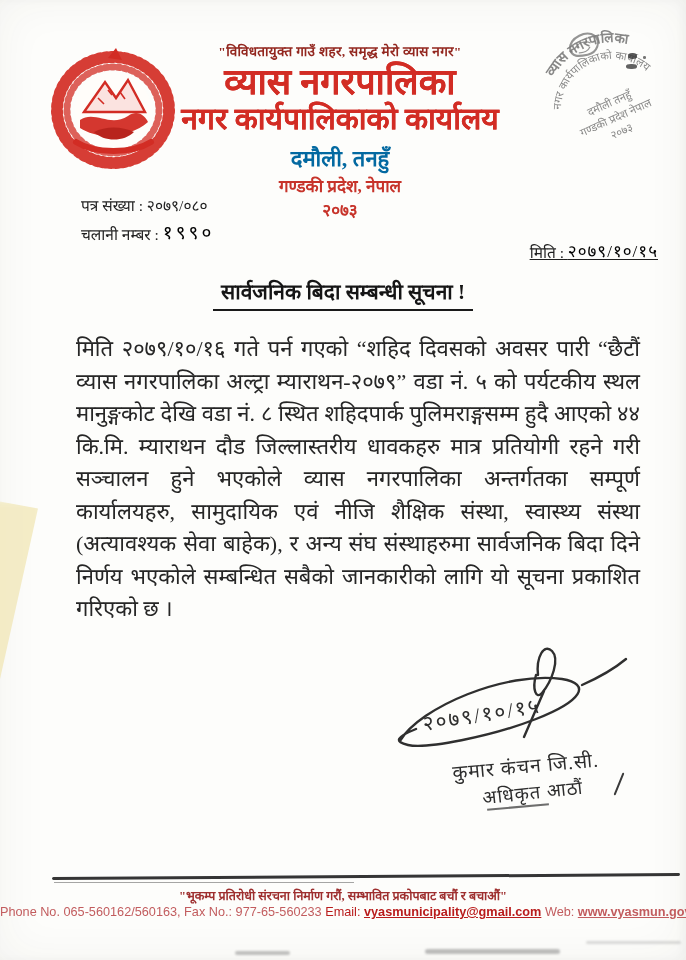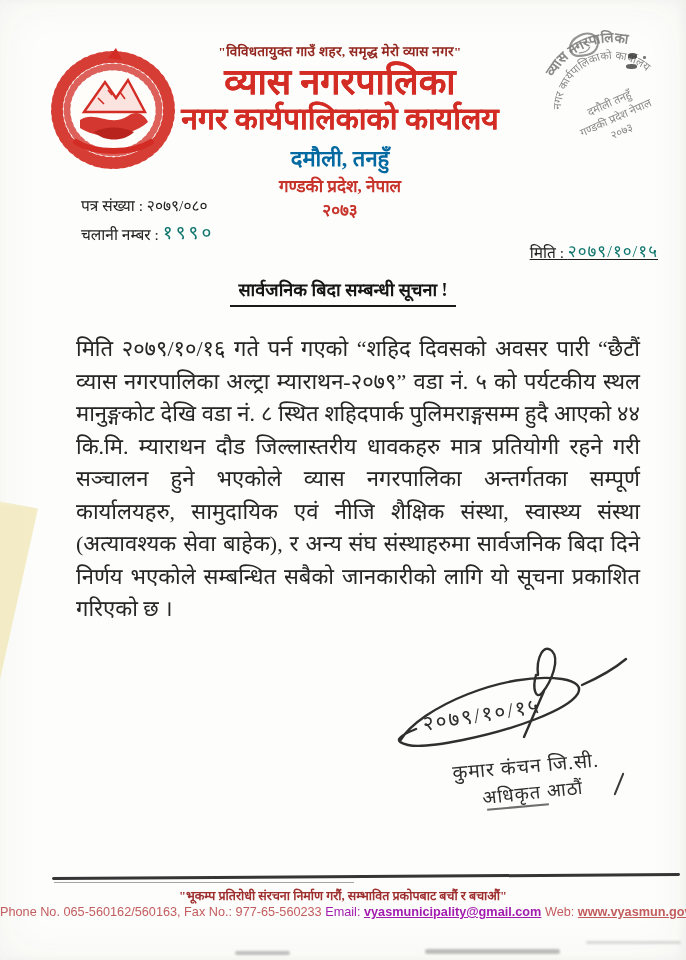--- a/index.html
+++ b/index.html
@@ -14,26 +14,26 @@
   .tagline{font-size:13.5px;font-weight:700;color:#93271f;letter-spacing:.3px;}
   .org-title{font-size:36px;font-weight:700;color:#d22c24;line-height:1.06;margin-top:3px;text-shadow:0 0 .5px #d22c24;}
   .org-subtitle{font-size:30px;font-weight:700;color:#d22c24;line-height:1.08;margin-top:2px;text-shadow:0 0 .5px #d22c24;}
   .addr1{font-size:22px;font-weight:700;color:#0369a1;margin-top:6px;}
   .addr2{font-size:17px;font-weight:700;color:#c7332a;margin-top:2px;text-align:center;}
   .year{font-size:17px;font-weight:700;color:#c7332a;margin-top:1px;}
   .logo{position:absolute;left:50px;top:46px;width:128px;height:132px;}
   .stamp{position:absolute;left:528px;top:18px;width:158px;height:160px;transform:rotate(-24deg);opacity:.82;}
   
   .meta{position:absolute;left:81px;top:192px;font-size:15.5px;color:#1f1f1f;line-height:28px;}
-  .handwrite{font-size:19px;letter-spacing:3px;position:relative;top:-1px;color:#0f766e;}
+  .handwrite{font-size:19px;letter-spacing:3px;position:relative;top:-1px;color:#000000;}
   .date-row{position:absolute;right:28px;top:240px;font-size:15.5px;color:#1f1f1f;text-decoration:underline;}
   .date-row .handwrite{font-size:17px;letter-spacing:1px;}
   
   .subject-wrap{position:absolute;left:0;top:277px;width:100%;text-align:center;}
-  .subject{display:inline-block;font-size:18px;font-weight:600;color:#151515;
+  .subject{display:inline-block;font-size:21px;font-weight:600;color:#151515;
     border-bottom:2px solid #1a1a1a;padding:0 8px 4px;}
   
   .body-text{position:absolute;left:76px;right:46px;top:333px;
     font-size:22px;line-height:32.5px;text-align:justify;color:#262626;}
   
   .sig-svg{position:absolute;left:386px;top:645px;width:252px;height:116px;}
   .sig-name{position:absolute;left:452px;top:752px;font-size:19.5px;color:#2d2d2d;
     transform:rotate(-5deg);letter-spacing:1px;white-space:nowrap;}
   .sig-desig{position:absolute;left:482px;top:779px;font-size:18.5px;color:#2d2d2d;
     transform:rotate(-6deg);letter-spacing:1px;white-space:nowrap;}
@@ -42,21 +42,21 @@
   .desig-underline{position:absolute;left:487px;top:806px;width:62px;height:1.5px;background:#4a4a4a;
     transform:rotate(-5deg);opacity:.8;}
   
   .footer-rule{position:absolute;left:52px;right:6px;top:875px;height:2.5px;background:#353535;
     transform:rotate(-0.35deg);border-radius:2px;}
   .footer-rule2{position:absolute;left:54px;top:882px;width:300px;height:1px;background:#6a6a6a;opacity:.6;}
   .footer-quote{position:absolute;left:0;top:887px;width:100%;text-align:center;
     font-size:12.5px;font-weight:700;color:#9e2f2f;font-family:"Liberation Serif",serif;}
   .footer-contact{position:absolute;left:0;top:905px;width:100%;text-align:center;
     font-size:12.7px;color:#c25c5e;font-family:"Liberation Sans",sans-serif;white-space:nowrap;}
-  .contact-strong{color:#a21caf;text-align:right;}
+  .contact-strong{color:#b91c1c;text-align:right;}
   .u{text-decoration:underline;font-weight:bold;}
   
   .stain-left{position:absolute;left:-8px;top:500px;width:50px;height:215px;background:#f2e8ba;
     clip-path:polygon(0 0,92% 4%,0 100%);opacity:.8;filter:blur(3px);}
   .smudge{position:absolute;background:#3c3c3c;border-radius:45%;filter:blur(.4px);}
   .sm1{left:628px;top:53px;width:9px;height:6px;opacity:.85;}
   .sm2{left:626px;top:64px;width:11px;height:5px;opacity:.8;}
   .sm3{left:643px;top:56px;width:3px;height:3px;opacity:.7;}
   .bot-smudge{position:absolute;filter:blur(1px);border-radius:3px;}
   .bs1{left:235px;top:951px;width:55px;height:4px;background:#8f8f8f;opacity:.55;}

